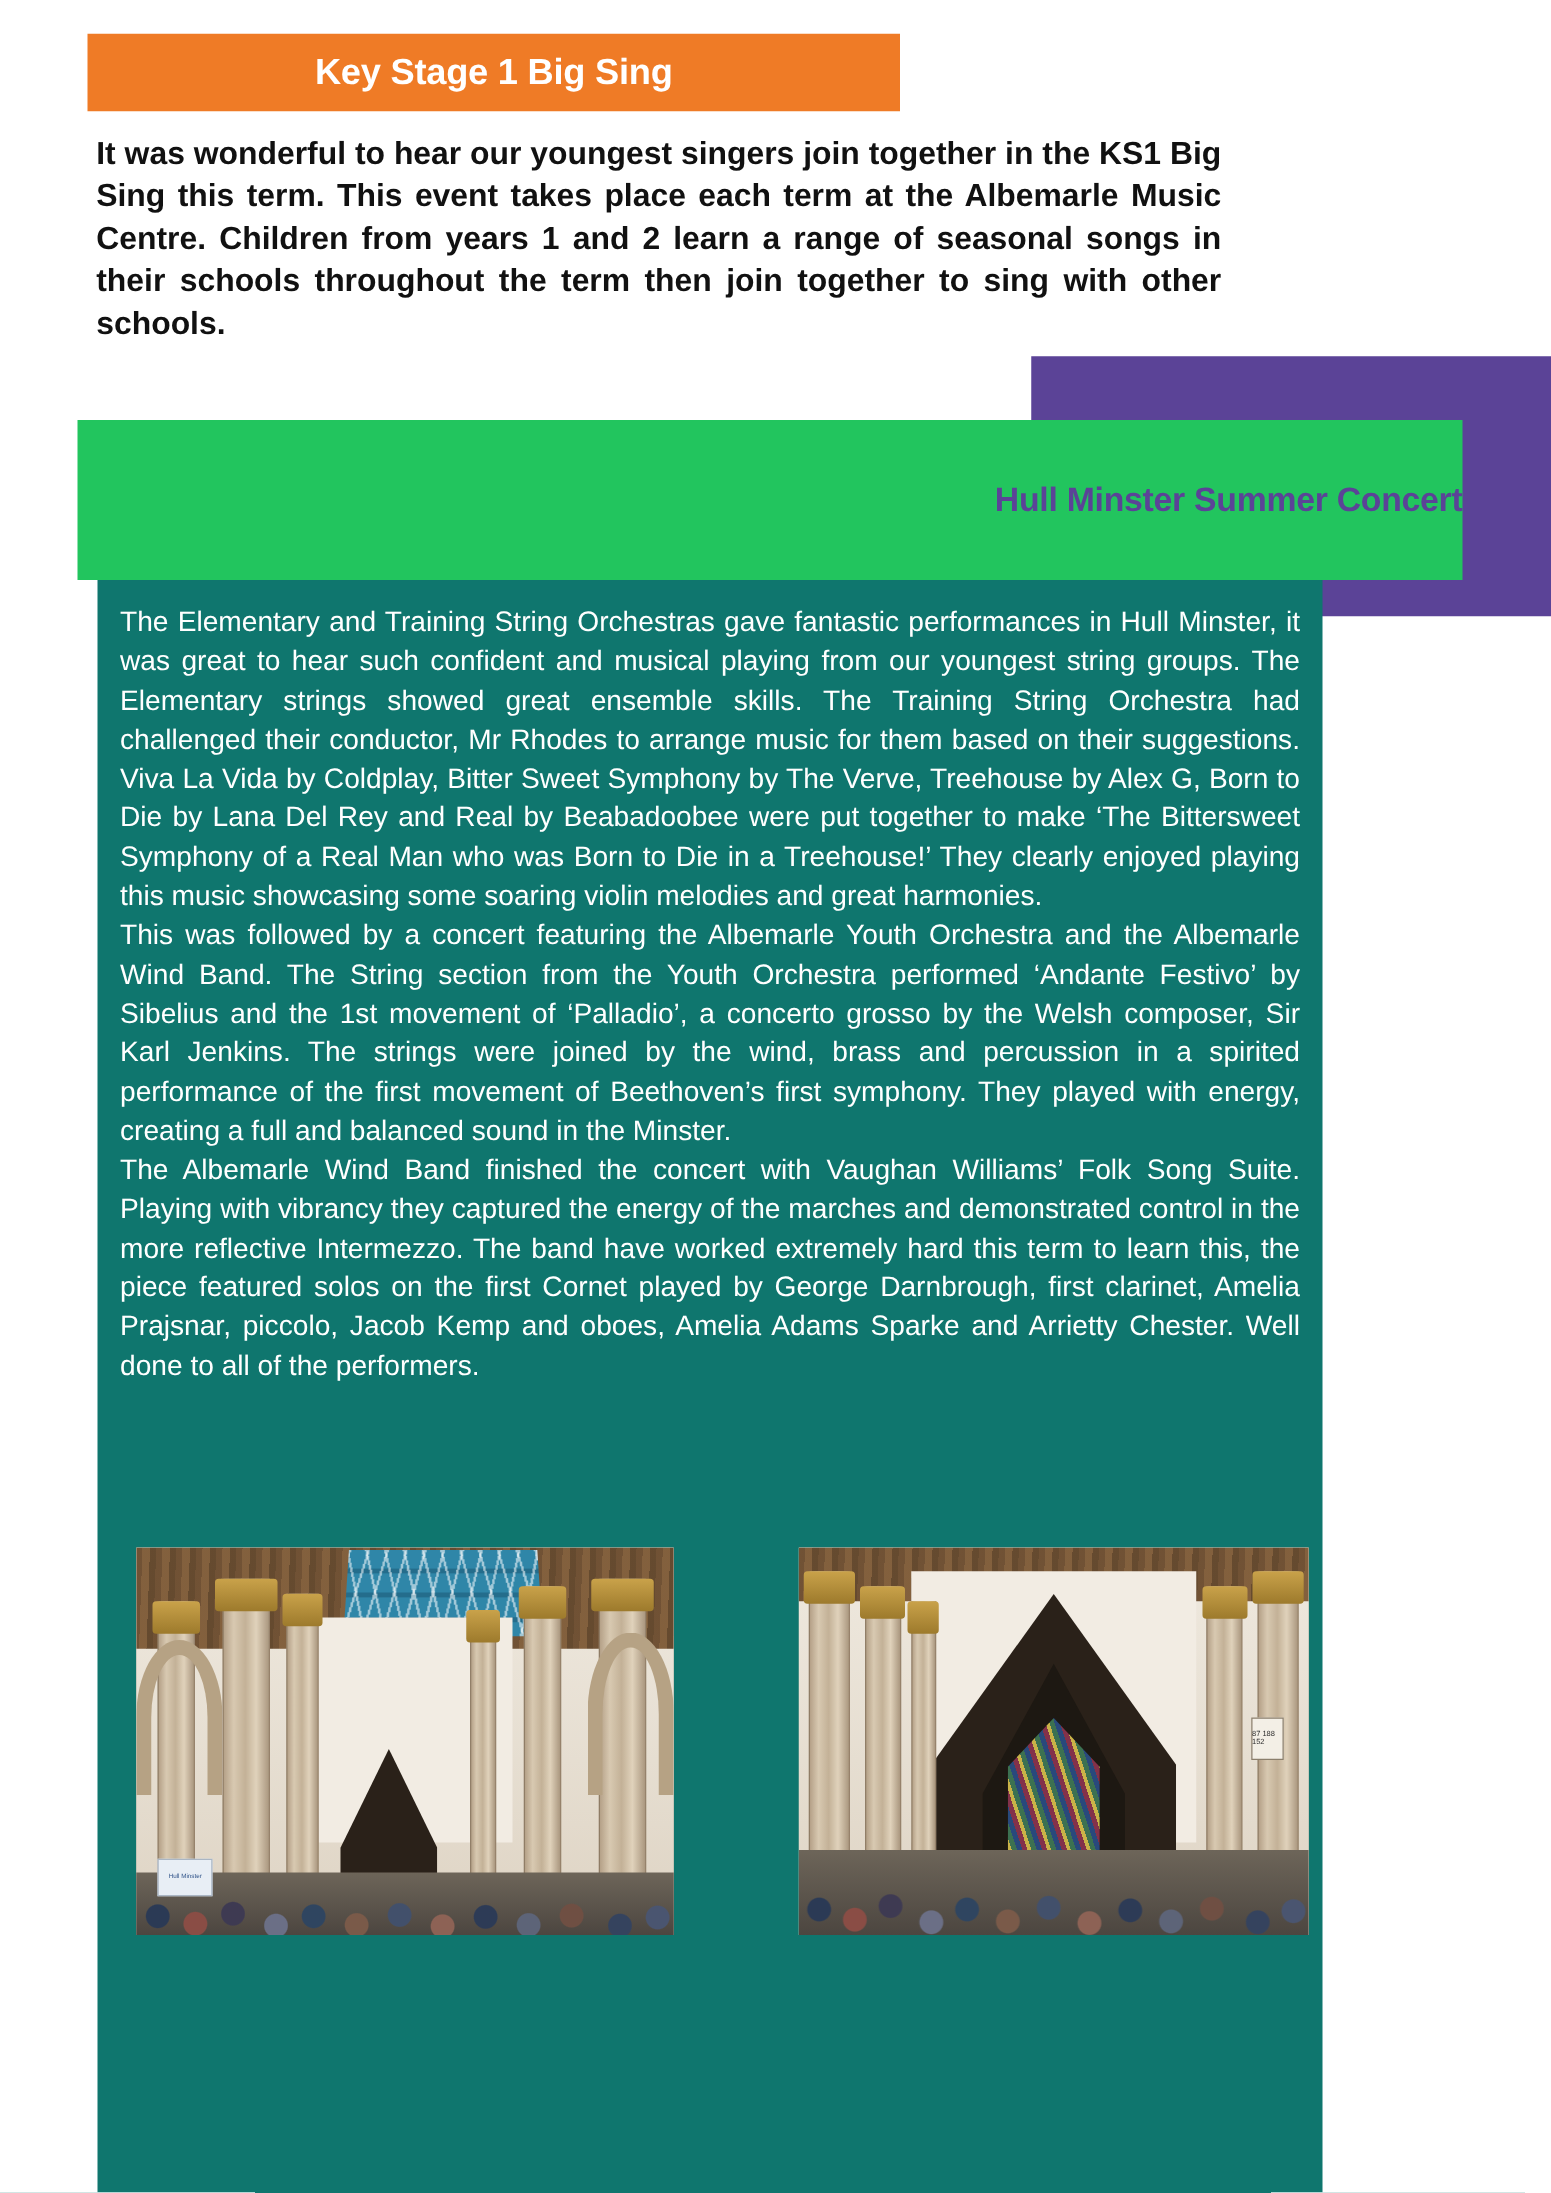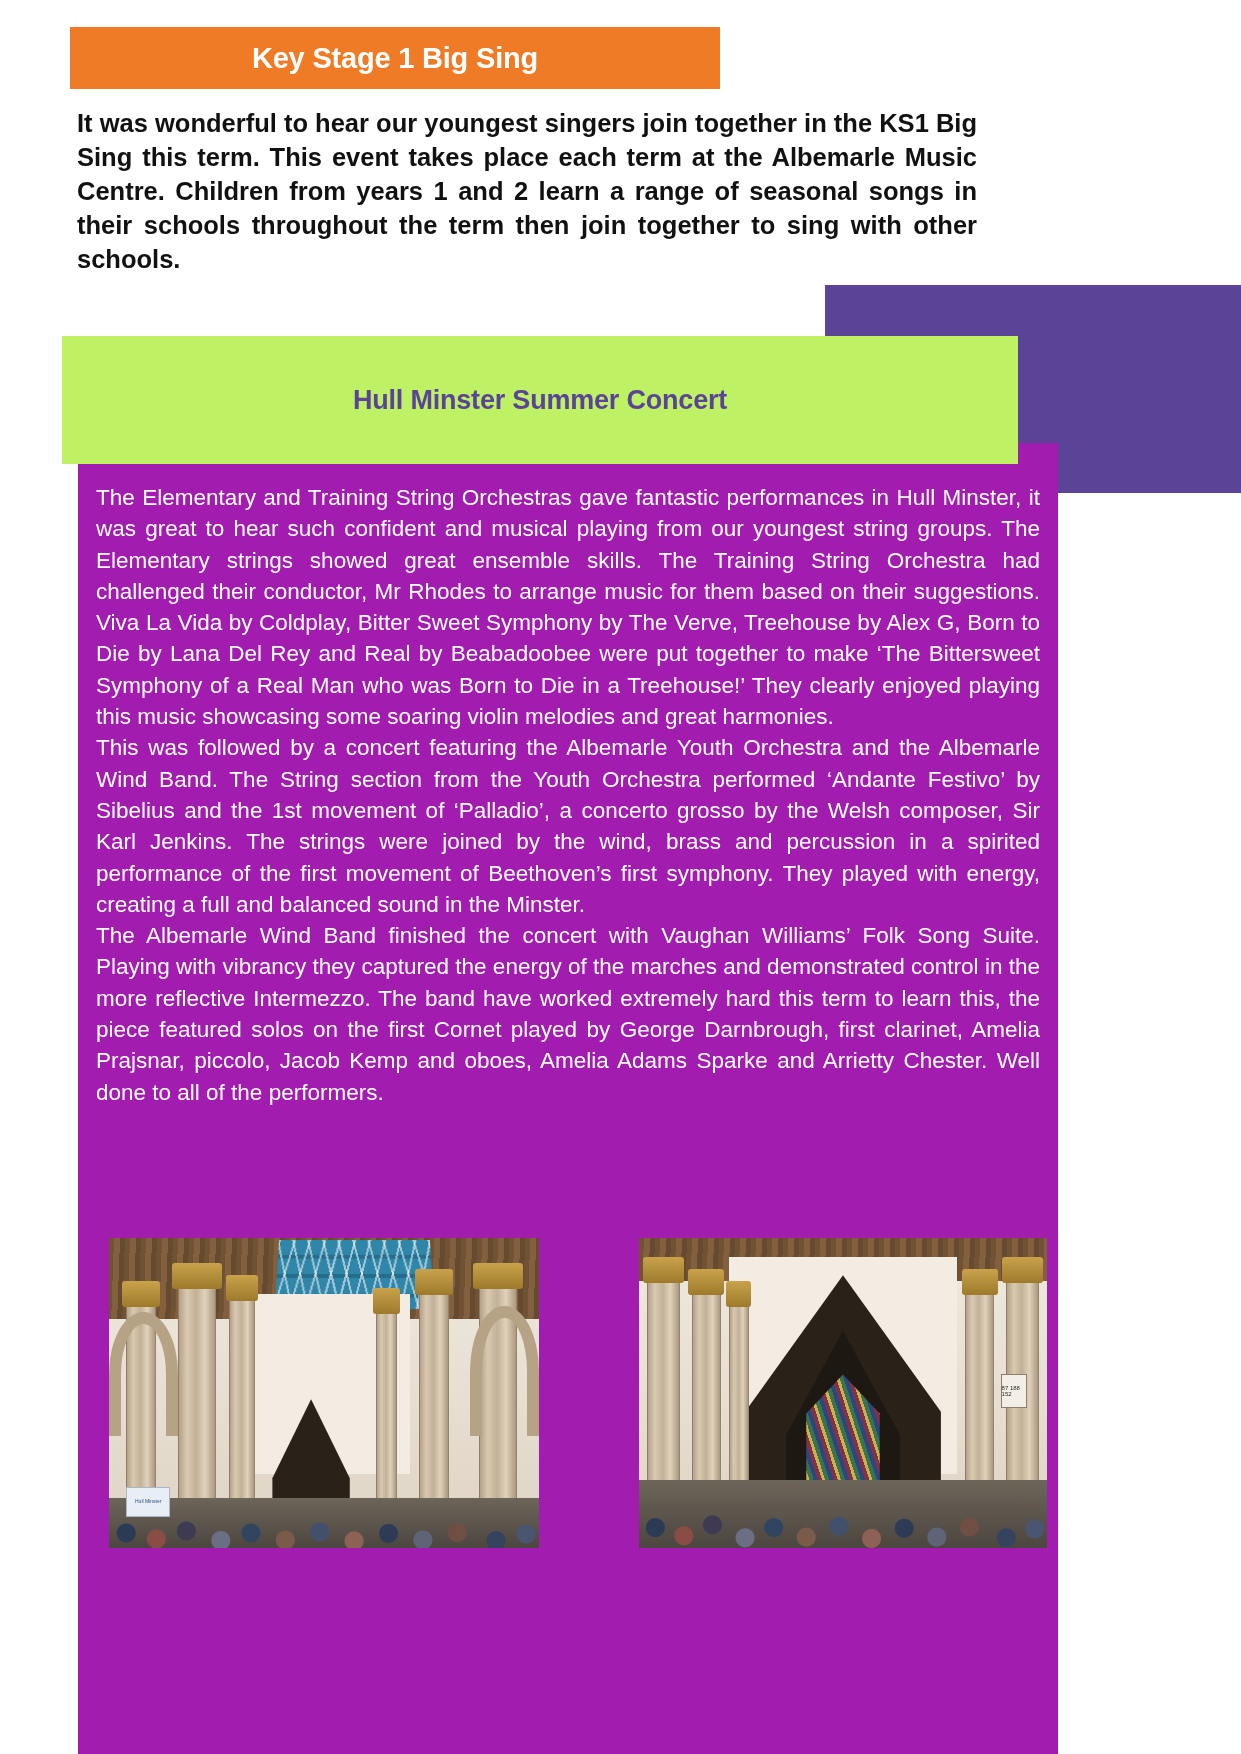--- a/index.html
+++ b/index.html
@@ -67,44 +67,44 @@
     text-align: justify;
     text-justify: inter-word;
     font-weight: bold;
   }
 
   
   .banner-yellow {
     position: absolute;
     left: 62px;
     top: 336px;
-    width: 956px;
+    width: 1108px;
     height: 128px;
-    background: #bef264;
+    background: #22c55e;
     display: flex;
     align-items: center;
-    justify-content: center;
+    justify-content: flex-end;
     z-index: 5;
   }
   .banner-yellow .banner-text {
     color: #5B4397;
     font-size: 27px;
     font-weight: bold;
     letter-spacing: -0.2px;
     white-space: nowrap;
   }
 
   
   .panel-blue {
     position: absolute;
     left: 78px;
     top: 443px;
     width: 980px;
     height: 1311px;
-    background: #a21caf;
+    background: #0f766e;
     z-index: 3;
     overflow: hidden;
   }
 
   .panel-body {
     position: absolute;
     left: 18px;
     top: 39px;
     width: 944px;
   }

